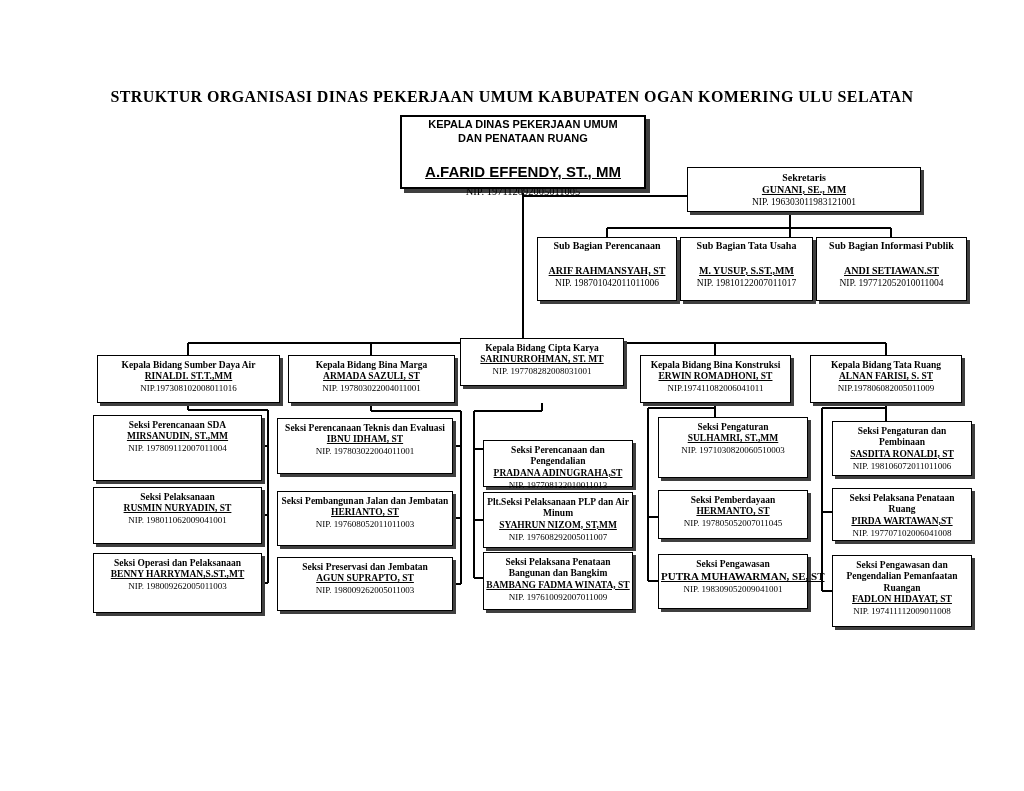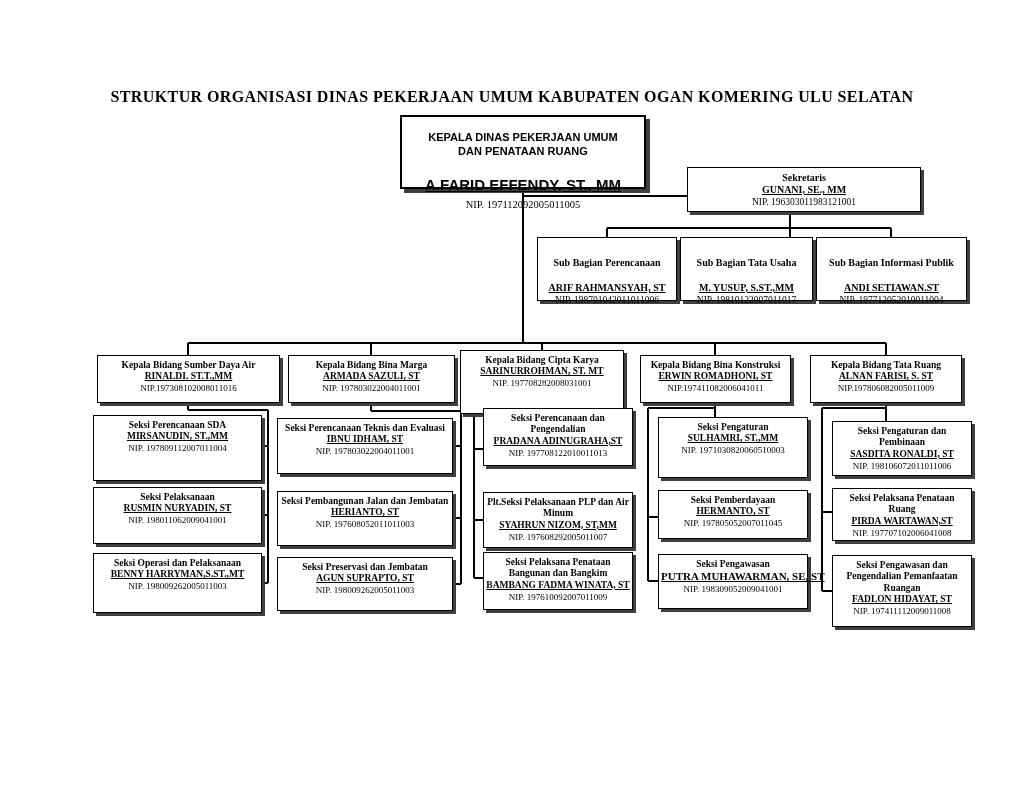--- a/index.html
+++ b/index.html
@@ -16,31 +16,31 @@
   }
   .box{
     position:absolute;background:#fff;border:1.5px solid #000;
     box-shadow:3px 3px 0 #3f3f3f;text-align:center;z-index:3;
     box-sizing:border-box;padding-top:4px;
   }
   .bt{font-weight:bold;font-size:9.5px;line-height:1.2;padding:0 3px;}
   .bn{font-weight:bold;font-size:9.5px;text-decoration:underline;line-height:1.25;padding:0 2px;white-space:nowrap;}
   .bp{font-size:9px;line-height:1.25;}
   
-  .kepala{border-width:2.5px;box-shadow:4px 4px 0 #3f3f3f;padding-top:14px;
+  .kepala{border-width:2.5px;box-shadow:4px 4px 0 #3f3f3f;padding-top:1px;
           font-family:"Liberation Sans", sans-serif;}
   .kepala .kt{font-weight:bold;font-size:11px;line-height:1.25;}
   .kepala .kn{font-weight:bold;font-size:15px;text-decoration:underline;margin-top:17px;white-space:nowrap;}
   .kepala .kp{font-family:"Liberation Serif",serif;font-size:10.5px;margin-top:6px;}
   
   .sek .bt{font-size:10px;}
   .sek .bn{font-size:10px;}
   .sek .bp{font-size:9.5px;}
   
-  .sub{padding-top:19px;}
+  .sub{padding-top:2px;}
   .sub .bt{font-size:10px;}
   .sub .bn{margin-top:13px;font-size:10px;}
   .sub .bp{font-size:9.5px;}
 </style>
 </head>
 <body>
 
 <div id="canvas">
 
   <svg id="connectors" width="1024" height="791">
@@ -130,21 +130,21 @@
   <div class="box" style="left:97px;top:355px;width:183px;height:48px">
     <div class="bt">Kepala Bidang Sumber Daya Air</div>
     <div class="bn">RINALDI. ST.T.,MM</div>
     <div class="bp">NIP.197308102008011016</div>
   </div>
   <div class="box" style="left:288px;top:355px;width:167px;height:48px">
     <div class="bt">Kepala Bidang Bina Marga</div>
     <div class="bn">ARMADA SAZULI, ST</div>
     <div class="bp">NIP. 197803022004011001</div>
   </div>
-  <div class="box" style="left:460px;top:350px;width:164px;height:64px">
+  <div class="box" style="left:460px;top:338px;width:164px;height:48px">
     <div class="bt">Kepala Bidang Cipta Karya</div>
     <div class="bn">SARINURROHMAN, ST. MT</div>
     <div class="bp">NIP. 197708282008031001</div>
   </div>
   <div class="box" style="left:640px;top:355px;width:151px;height:48px">
     <div class="bt">Kepala Bidang Bina Konstruksi</div>
     <div class="bn">ERWIN ROMADHONI, ST</div>
     <div class="bp">NIP.197411082006041011</div>
   </div>
   <div class="box" style="left:810px;top:355px;width:152px;height:48px">
@@ -178,21 +178,21 @@
     <div class="bt">Seksi Pembangunan Jalan dan Jembatan</div>
     <div class="bn">HERIANTO, ST</div>
     <div class="bp">NIP. 197608052011011003</div>
   </div>
   <div class="box" style="left:277px;top:557px;width:176px;height:54px">
     <div class="bt">Seksi Preservasi dan Jembatan</div>
     <div class="bn">AGUN SUPRAPTO, ST</div>
     <div class="bp">NIP. 198009262005011003</div>
   </div>
 
-  <div class="box" style="left:483px;top:408px;width:150px;height:58px">
+  <div class="box" style="left:483px;top:440px;width:150px;height:47px">
     <div class="bt">Seksi Perencanaan dan Pengendalian</div>
     <div class="bn">PRADANA ADINUGRAHA,ST</div>
     <div class="bp">NIP. 197708122010011013</div>
   </div>
   <div class="box" style="left:483px;top:492px;width:150px;height:56px">
     <div class="bt">Plt.Seksi Pelaksanaan PLP dan Air Minum</div>
     <div class="bn">SYAHRUN NIZOM, ST,MM</div>
     <div class="bp">NIP. 197608292005011007</div>
   </div>
   <div class="box" style="left:483px;top:552px;width:150px;height:58px">

